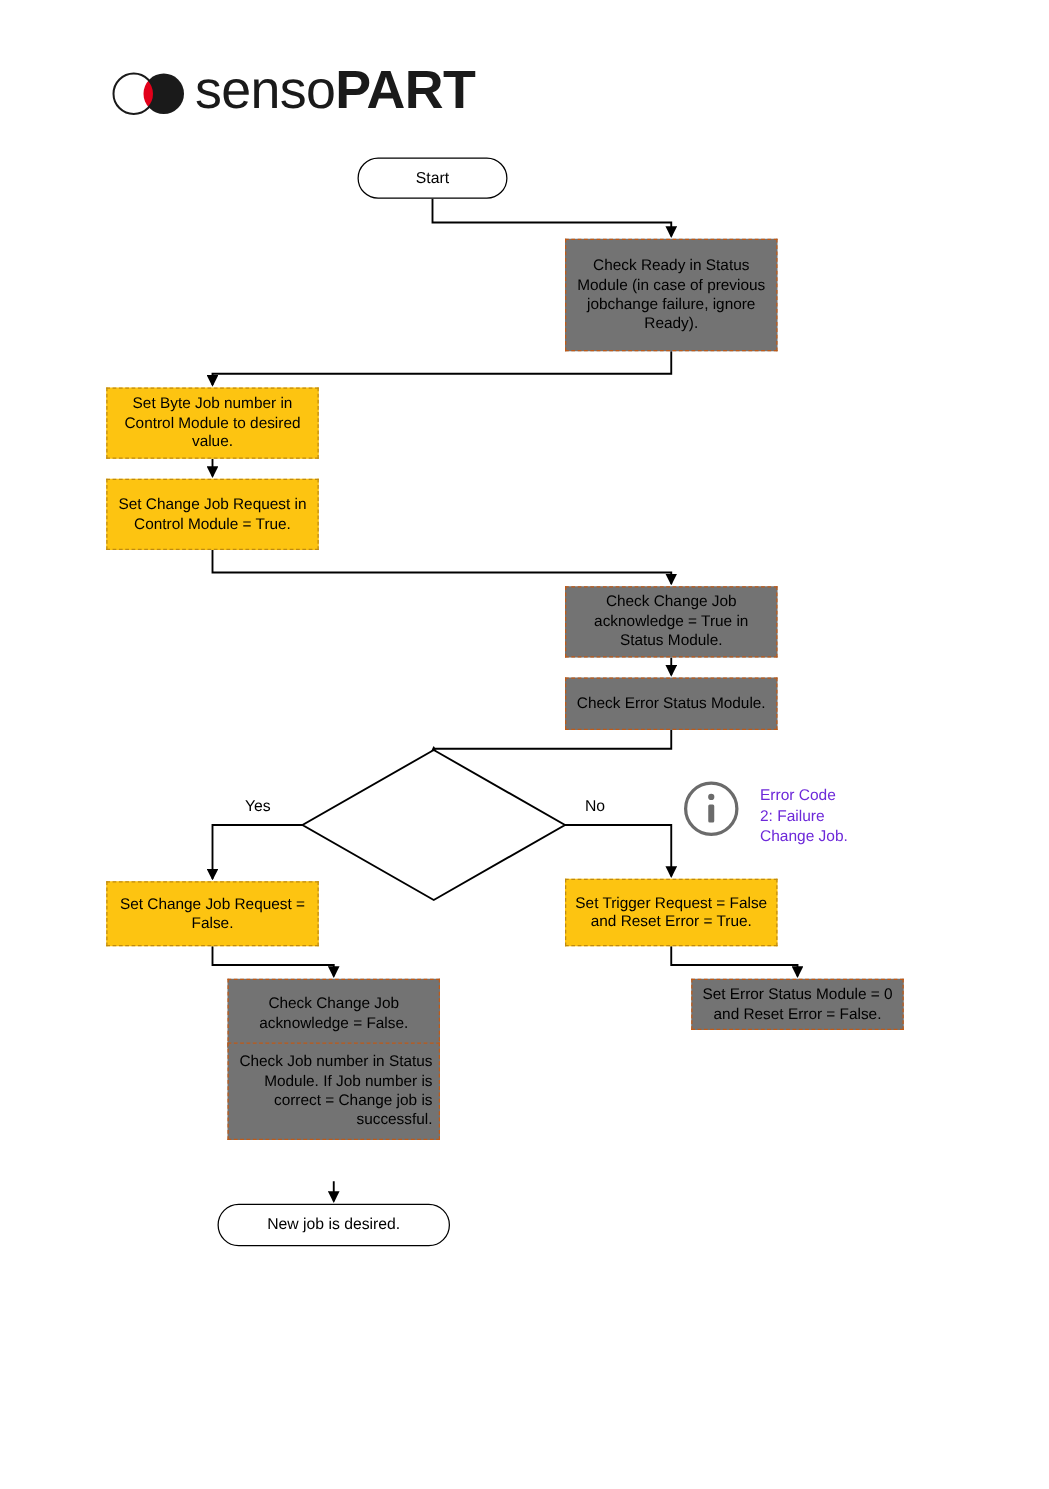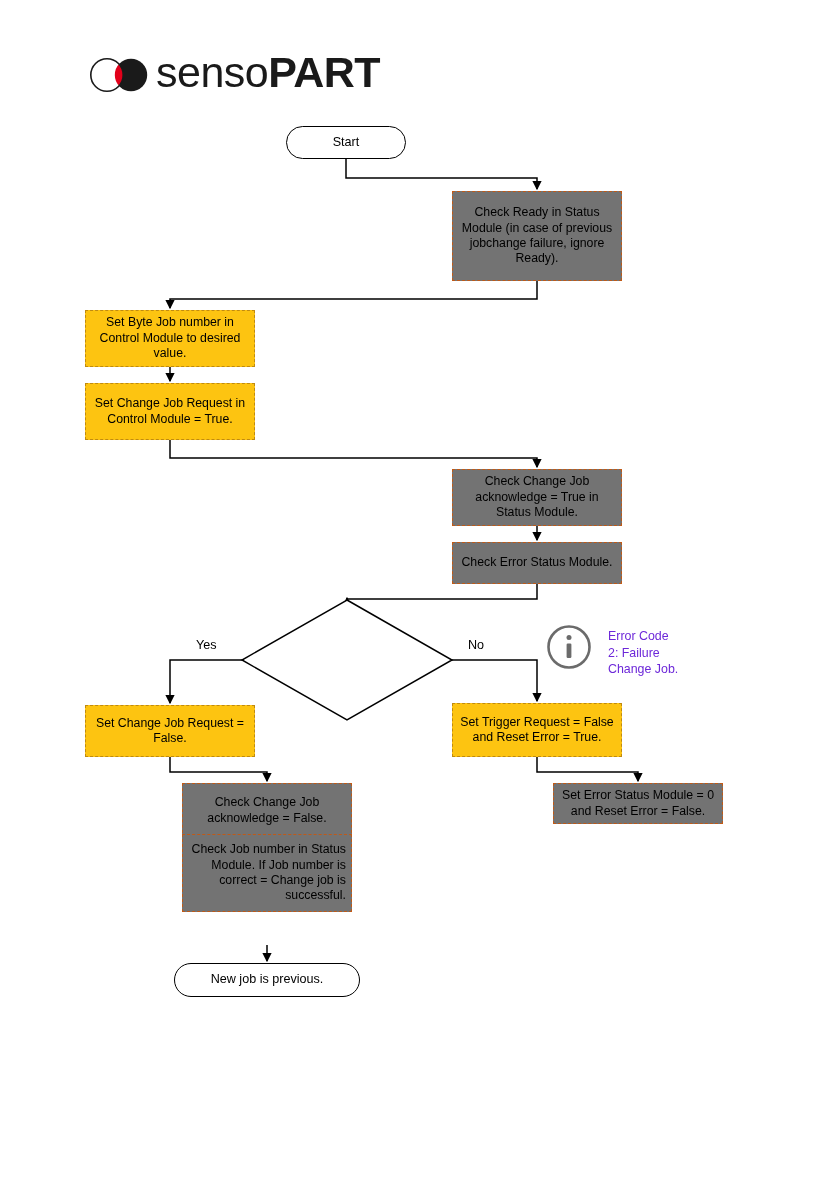--- a/index.html
+++ b/index.html
@@ -208,21 +208,21 @@
 
   <div class="node process-orange" style="left:182px; top:783px; width:170px; height:55px;">
     <span>Check Change Job acknowledge = False.</span>
   </div>
 
   <div class="node process-orange" style="left:182px; top:834px; width:170px; height:78px;text-align:right;">
     <span>Check Job number in Status Module. If Job number is correct = Change job is successful.</span>
   </div>
 
   <div class="node terminator" style="left:174px; top:963px; width:186px; height:34px;">
-    <span>New job is previous.</span>
+    <span>New job is desired.</span>
   </div>
 
   <div class="node process-yellow" style="left:452px; top:703px; width:170px; height:54px;">
     <span>Set Trigger Request = False and Reset Error = True.</span>
   </div>
 
   <div class="node process-orange" style="left:553px; top:783px; width:170px; height:41px;">
     <span>Set Error Status Module = 0 and Reset Error = False.</span>
   </div>
 

